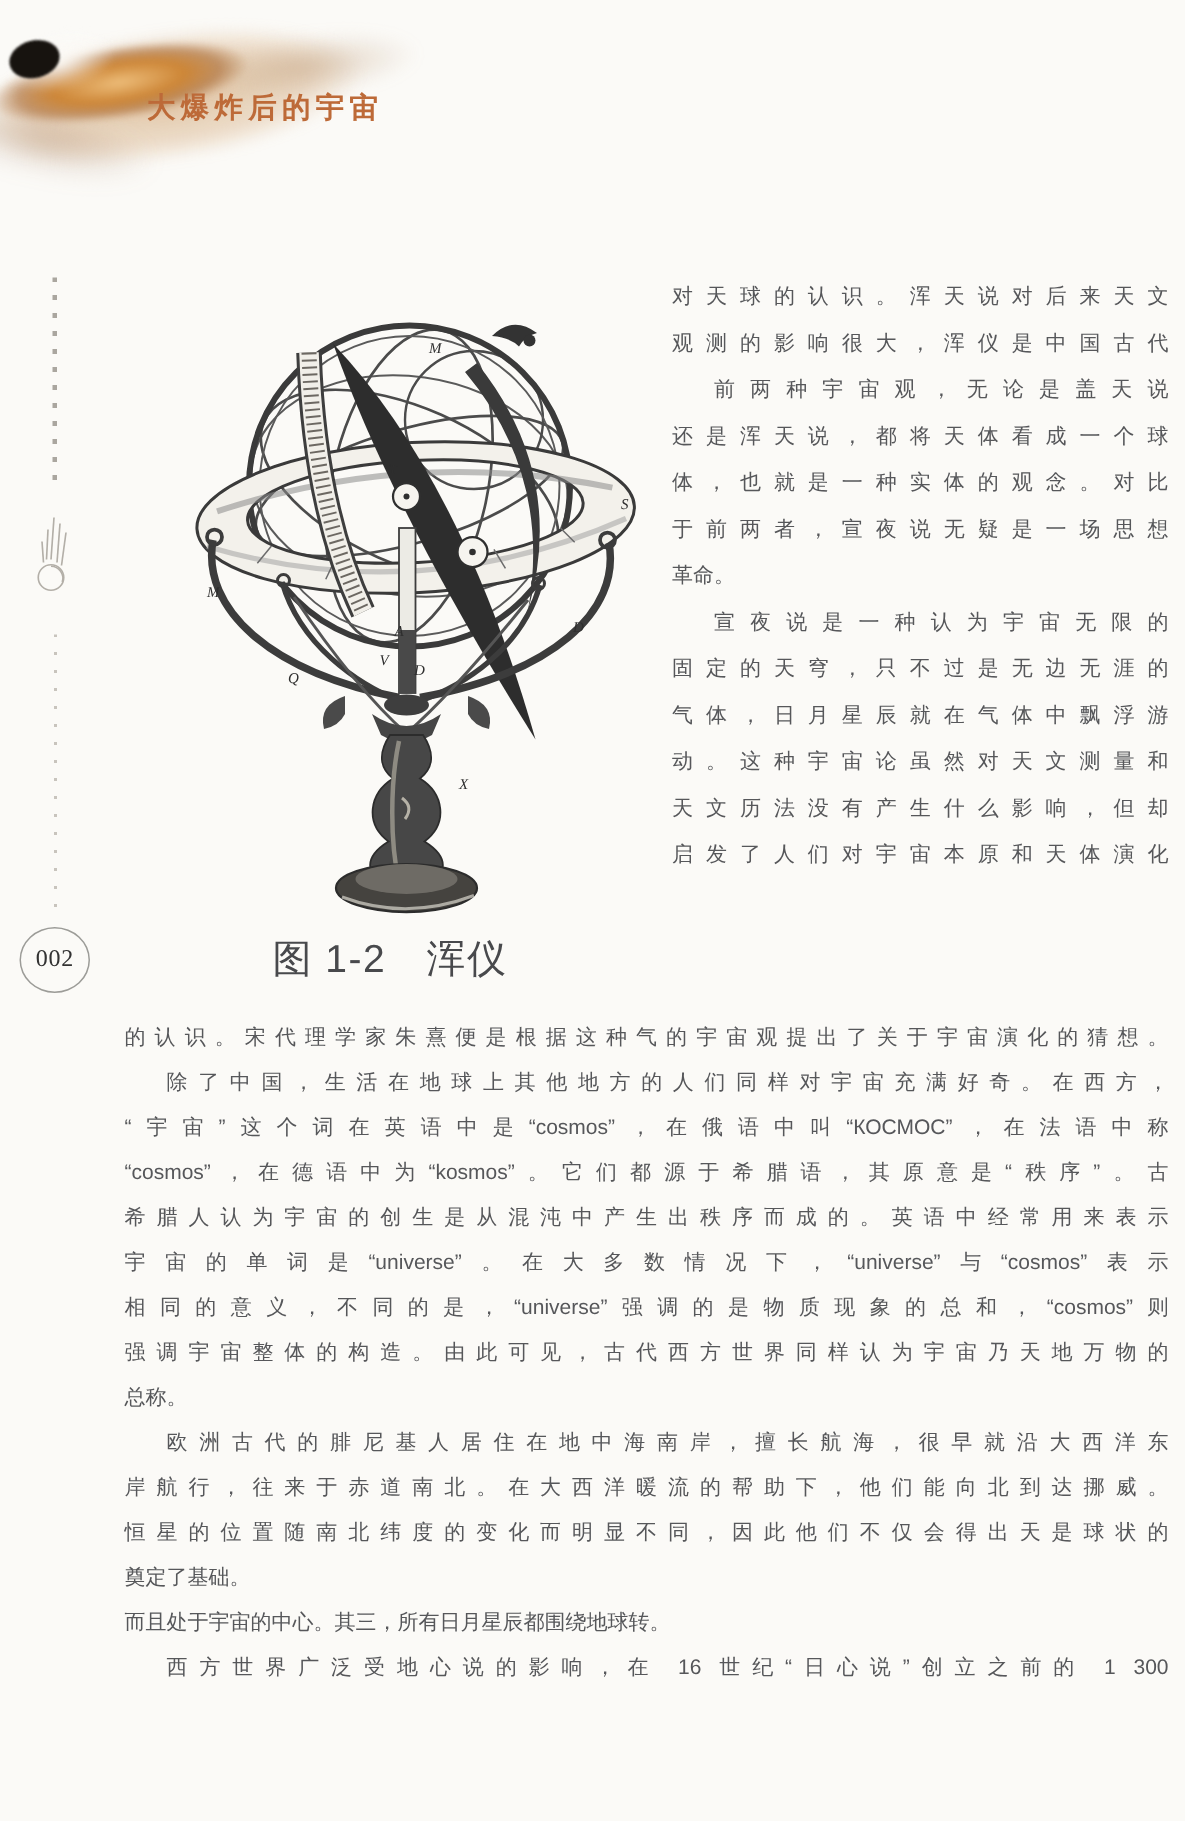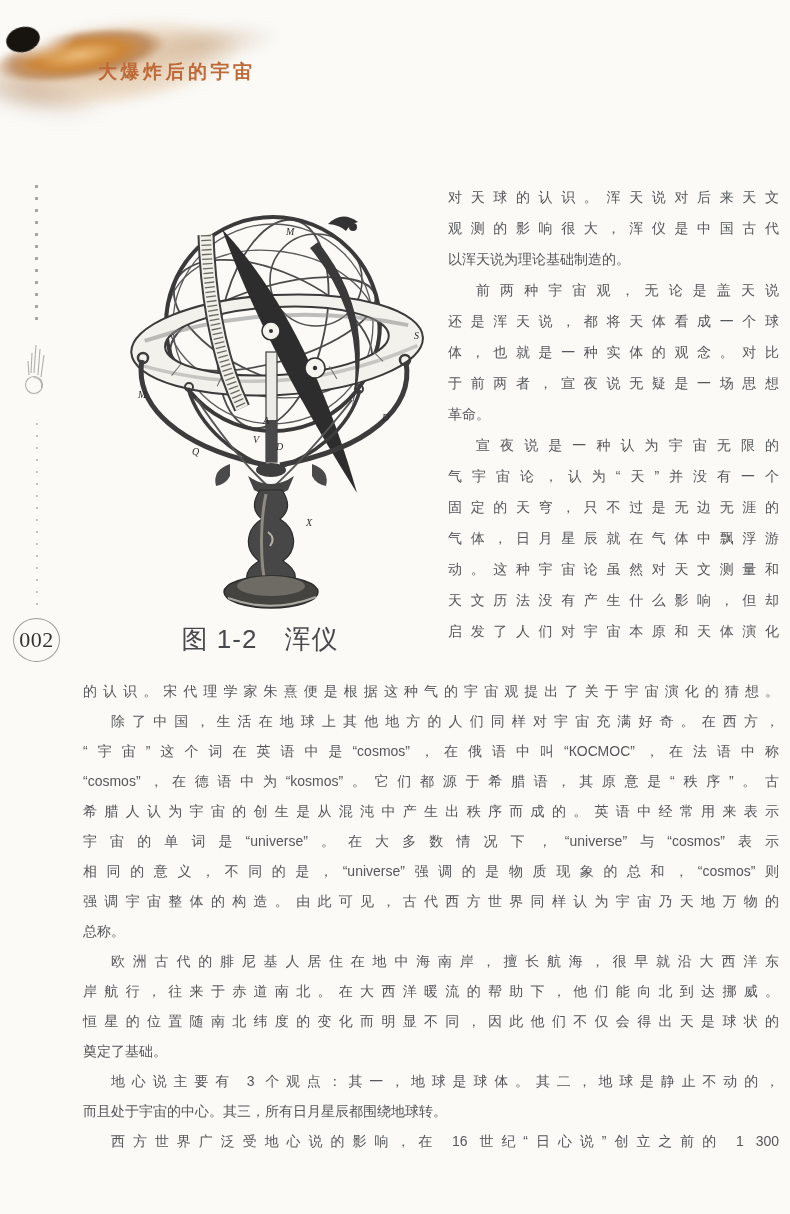--- a/index.html
+++ b/index.html
@@ -37,21 +37,21 @@
   
   .dots-top{position:absolute;left:35px;top:185px;width:3px;height:136px;
     background:repeating-linear-gradient(to bottom,#aaa69f 0 3px,transparent 3px 12px);}
   .dots-bottom{position:absolute;left:36px;top:423px;width:2px;height:185px;
     background:repeating-linear-gradient(to bottom,#c8c4bd 0 2px,transparent 2px 12px);}
   .comet{position:absolute;left:23px;top:343px;width:26px;height:54px;}
   .page-badge{
     position:absolute;left:13px;top:618px;width:47px;height:44px;
     border:1.5px solid #9c9c98;border-radius:50%;
     display:flex;align-items:center;justify-content:center;
-    font-family:"Liberation Serif",serif;font-size:22px;color:#333;letter-spacing:.5px;
+    font-family:"Liberation Serif",serif;font-size:16px;color:#333;letter-spacing:.5px;
     box-sizing:border-box;background:transparent;
   }
   
   .figure-svg{position:absolute;left:110px;top:202px;width:340px;height:415px;}
   .figure-caption{
     position:absolute;left:110px;top:622px;width:300px;text-align:center;
     font-size:26px;color:#48494c;letter-spacing:1px;
   }
   
   .textblock{position:absolute;color:#56575a;font-size:14px;}
@@ -177,28 +177,26 @@
       <text x="82" y="253">Q</text>
       <text x="196" y="324">X</text>
     </g>
 </svg>
 
 <div class="figure-caption">图 1-2　浑仪</div>
 
 <div class="textblock rcol">
     <div class="tline fill">对天球的认识。浑天说对后来天文</div>
     <div class="tline fill">观测的影响很大，浑仪是中国古代</div>
-    <div class="tline">以浑天说为理论基础制造的。</div>
     <div class="tline indent fill">前两种宇宙观，无论是盖天说</div>
     <div class="tline fill">还是浑天说，都将天体看成一个球</div>
     <div class="tline fill">体，也就是一种实体的观念。对比</div>
     <div class="tline fill">于前两者，宣夜说无疑是一场思想</div>
     <div class="tline">革命。</div>
     <div class="tline indent fill">宣夜说是一种认为宇宙无限的</div>
-    <div class="tline fill">气宇宙论，认为“天”并没有一个</div>
     <div class="tline fill">固定的天穹，只不过是无边无涯的</div>
     <div class="tline fill">气体，日月星辰就在气体中飘浮游</div>
     <div class="tline fill">动。这种宇宙论虽然对天文测量和</div>
     <div class="tline fill">天文历法没有产生什么影响，但却</div>
     <div class="tline fill">启发了人们对宇宙本原和天体演化</div>
   </div>
 
 <div class="textblock mcol">
     <div class="tline fill">的认识。宋代理学家朱熹便是根据这种气的宇宙观提出了关于宇宙演化的猜想。</div>
     <div class="tline indent fill">除了中国，生活在地球上其他地方的人们同样对宇宙充满好奇。在西方，</div>
@@ -206,16 +204,15 @@
     <div class="tline fill">“cosmos”，在德语中为“kosmos”。它们都源于希腊语，其原意是“秩序”。古</div>
     <div class="tline fill">希腊人认为宇宙的创生是从混沌中产生出秩序而成的。英语中经常用来表示</div>
     <div class="tline fill">宇宙的单词是“universe”。在大多数情况下，“universe”与“cosmos”表示</div>
     <div class="tline fill">相同的意义，不同的是，“universe”强调的是物质现象的总和，“cosmos”则</div>
     <div class="tline fill">强调宇宙整体的构造。由此可见，古代西方世界同样认为宇宙乃天地万物的</div>
     <div class="tline">总称。</div>
     <div class="tline indent fill">欧洲古代的腓尼基人居住在地中海南岸，擅长航海，很早就沿大西洋东</div>
     <div class="tline fill">岸航行，往来于赤道南北。在大西洋暖流的帮助下，他们能向北到达挪威。</div>
     <div class="tline fill">恒星的位置随南北纬度的变化而明显不同，因此他们不仅会得出天是球状的</div>
     <div class="tline">奠定了基础。</div>
-    <div class="tline indent fill">地心说主要有 3 个观点：其一，地球是球体。其二，地球是静止不动的，</div>
     <div class="tline">而且处于宇宙的中心。其三，所有日月星辰都围绕地球转。</div>
     <div class="tline indent fill">西方世界广泛受地心说的影响，在 16 世纪“日心说”创立之前的 1 300</div>
   </div>
 
 </body></html>

